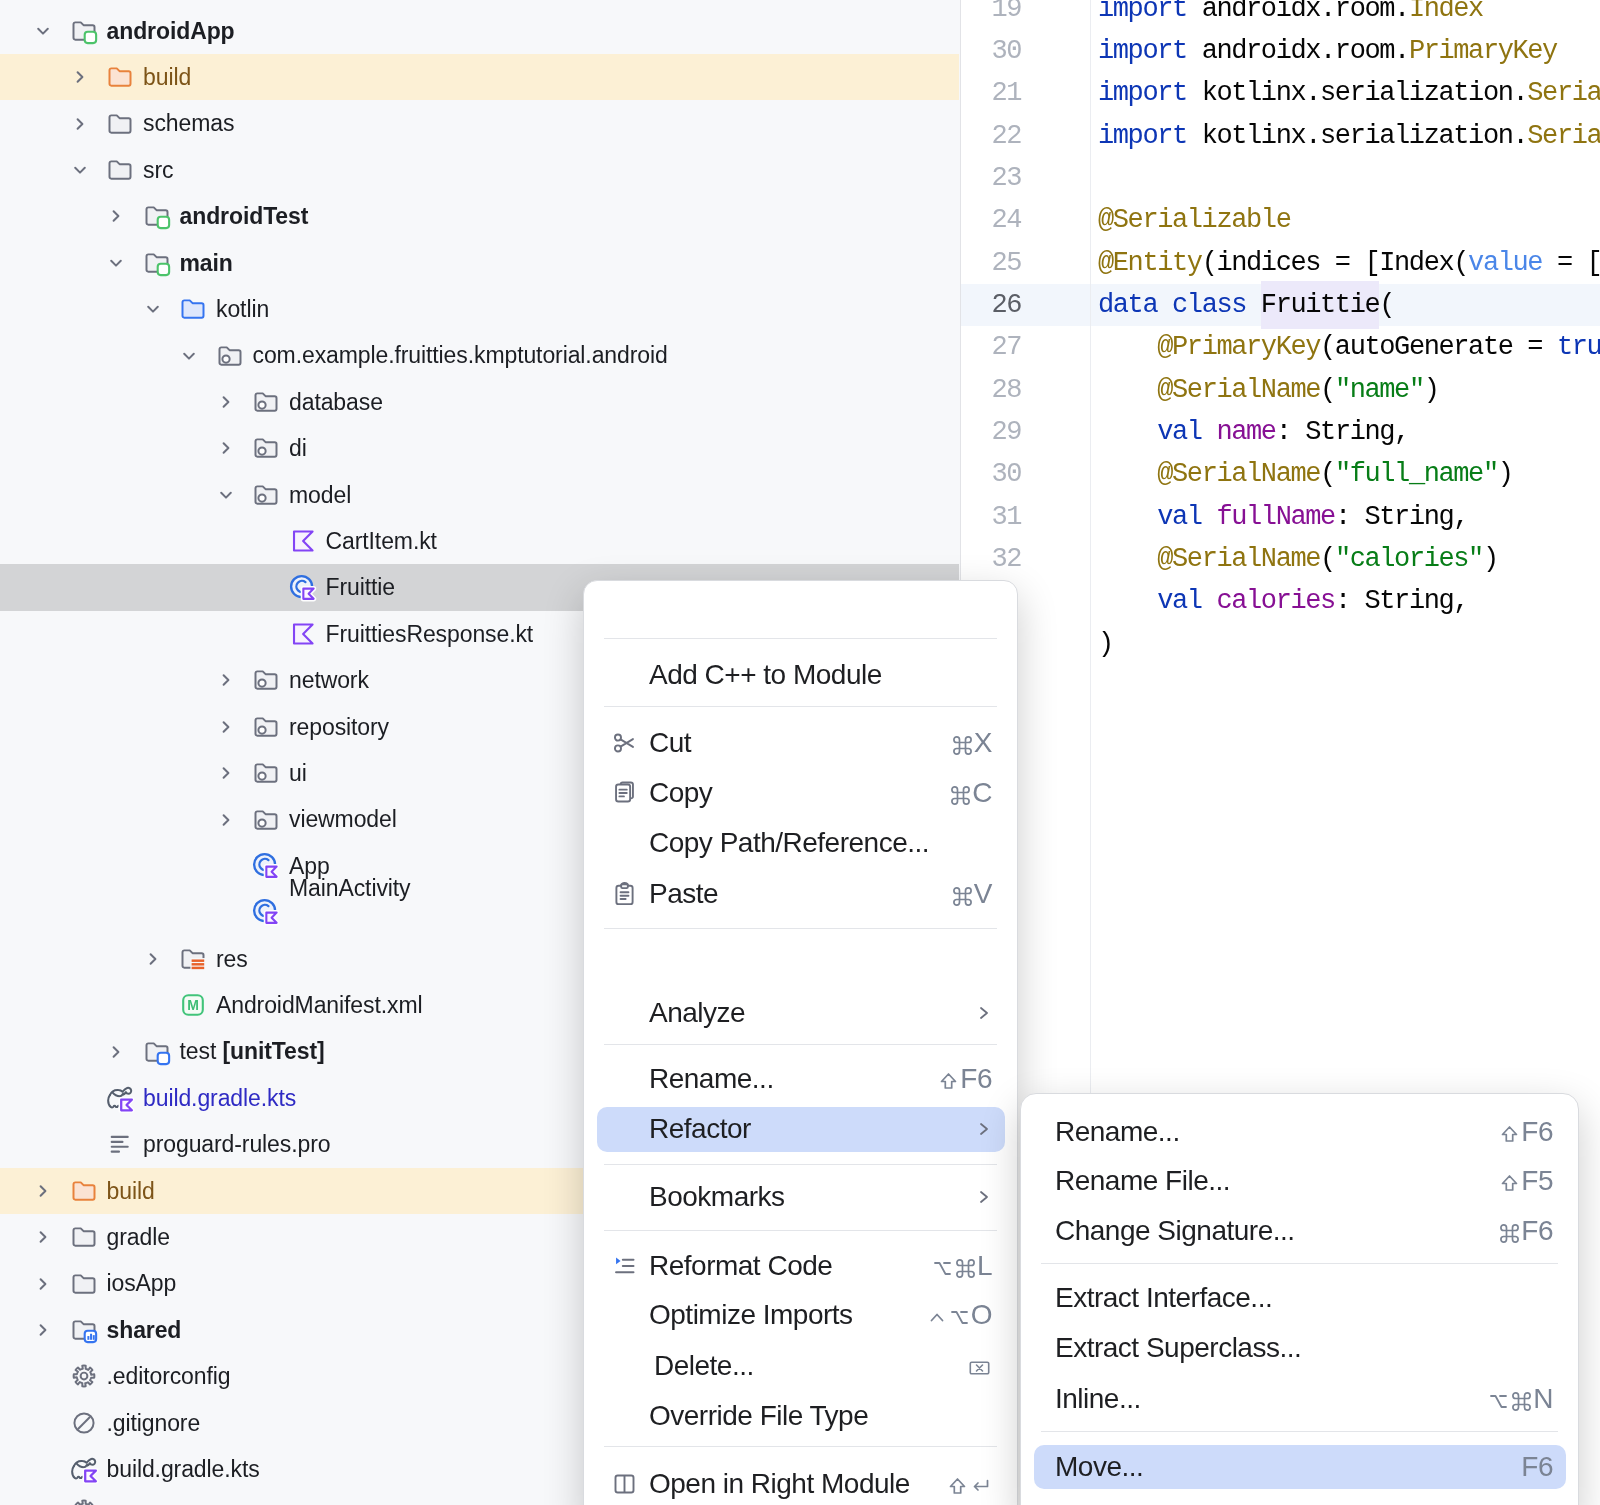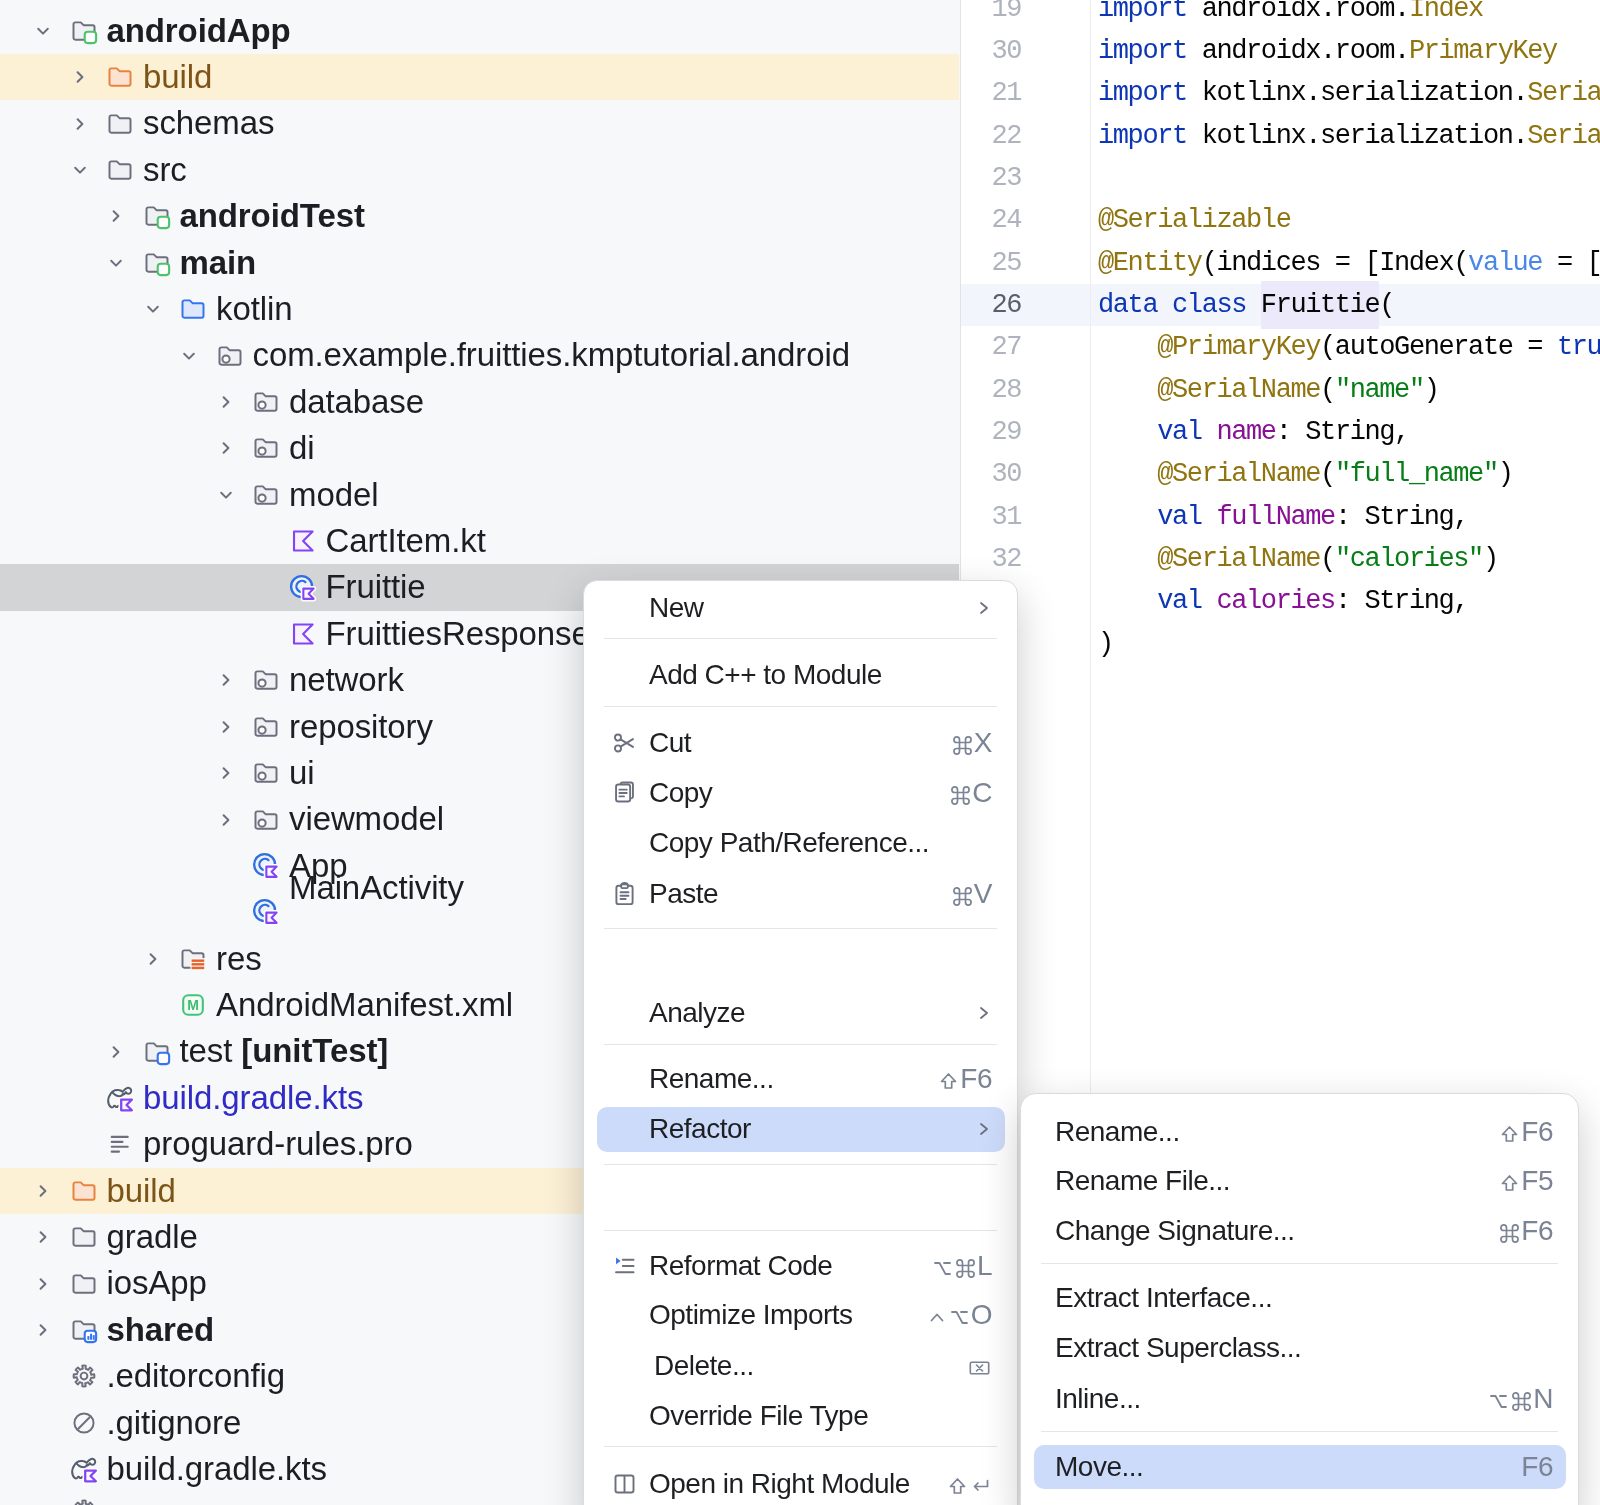--- a/index.html
+++ b/index.html
@@ -1,18 +1,18 @@
 <!DOCTYPE html>
 <html><head><meta charset="utf-8"><style>
 *{margin:0;padding:0;box-sizing:border-box}
 html,body{width:1600px;height:1505px;overflow:hidden}
 body{font-family:"Liberation Sans",sans-serif;position:relative;background:#fff}
 .abs{position:absolute}
 #tree{position:absolute;left:0;top:0;width:961px;height:1505px;background:#f7f8fa;border-right:1.5px solid #e2e3e7}
-.rt{font-size:33px;letter-spacing:-0.1px;color:#1c1e23;white-space:pre;line-height:46.4px}
+.rt{font-size:23px;letter-spacing:-0.1px;color:#1c1e23;white-space:pre;line-height:46.4px}
 .rt b{font-weight:700}
 .brown{color:#7d5418} .indigo{color:#2f2bc4}
 #editor{position:absolute;left:961px;top:0;width:639px;height:1505px;background:#fff}
 .num{font-family:"Liberation Mono",monospace;font-size:27px;letter-spacing:-1.4px;color:#aeb3bd;text-align:right;line-height:42.33px}
 .num.cur{color:#5b5e66}
 .code{font-family:"Liberation Mono",monospace;font-size:27px;letter-spacing:-1.4px;color:#060606;white-space:pre;line-height:42.33px}
 .kw{color:#0d36b5} .an{color:#8f7410} .st{color:#077d17} .pr{color:#871094} .np{color:#4a86e8}
 .fruithl{background:#ece9fa;box-shadow:0 9px 0 #ece9fa, 0 -9px 0 #ece9fa}
 #menu{position:absolute;left:583px;top:580px;width:435px;height:950px;background:#fff;border:1px solid #d9dbdf;border-radius:14px;box-shadow:0 14px 40px rgba(0,0,0,0.2)}
 #submenu{position:absolute;left:1020px;top:1093px;width:559px;height:430px;background:#fff;border:1px solid #d9dbdf;border-radius:16px;box-shadow:0 14px 40px rgba(0,0,0,0.2)}
@@ -295,26 +295,20 @@
     <div class="abs num" style="left:0;top:453.3px;width:60px;height:42.3px">30</div>
     <div class="abs code" style="left:137px;top:453.3px;height:42.3px">    <span class="an">@SerialName</span>(<span class="st">"full_name"</span>)</div>
     <div class="abs num" style="left:0;top:495.6px;width:60px;height:42.3px">31</div>
     <div class="abs code" style="left:137px;top:495.6px;height:42.3px">    <span class="kw">val</span> <span class="pr">fullName</span>: String,</div>
     <div class="abs num" style="left:0;top:537.9px;width:60px;height:42.3px">32</div>
     <div class="abs code" style="left:137px;top:537.9px;height:42.3px">    <span class="an">@SerialName</span>(<span class="st">"calories"</span>)</div>
     <div class="abs code" style="left:137px;top:580.3px;height:42.3px">    <span class="kw">val</span> <span class="pr">calories</span>: String,</div>
     <div class="abs code" style="left:137px;top:622.6px;height:42.3px">)</div>
   </div>
 <div id="menu">
-    <div class="abs mi" style="left:0;top:1.9px;width:100%;height:50.4px">
-      <span class="abs" style="left:65px;top:50%;transform:translateY(-50%)">New</span>
-      <svg class="abs" style="right:26px;top:50%;transform:translateY(-50%)" width="14" height="20" viewBox="0 0 14 20">
-        <path d="M4 5 L10 10 L4 15" fill="none" stroke="#6c707e" stroke-width="1.8" stroke-linecap="round" stroke-linejoin="round"></path>
-      </svg>
-    </div>
     <div class="abs" style="left:20px;right:20px;top:57.0px;height:1px;background:#e3e5e9"></div>
     <div class="abs mi" style="left:0;top:69.2px;width:100%;height:50.4px">
       <span class="abs" style="left:65px;top:50%;transform:translateY(-50%)">Add C++ to Module</span>
     </div>
     <div class="abs" style="left:20px;right:20px;top:124.5px;height:1px;background:#e3e5e9"></div>
     <div class="abs mi" style="left:0;top:137.2px;width:100%;height:50.4px">
       <span class="abs" style="left:27px;top:50%;transform:translateY(-50%);line-height:0"><svg width="27" height="27" viewBox="0 0 24 24">
           <g fill="none" stroke="#6c707e" stroke-width="1.7" stroke-linecap="round">
             <circle cx="6.2" cy="7.2" r="2.7"></circle>
             <circle cx="6.2" cy="16.8" r="2.7"></circle>
@@ -379,20 +373,26 @@
         </svg><span class="sct">F6</span></span>
     </div>
     <div class="abs mi" style="left:0;top:523.2px;width:100%;height:50.4px">
       <div class="abs" style="left:13px;right:12px;top:3px;bottom:3px;background:#cddbfa;border-radius:10px"></div>
       <span class="abs" style="left:65px;top:50%;transform:translateY(-50%)">Refactor</span>
       <svg class="abs" style="right:26px;top:50%;transform:translateY(-50%)" width="14" height="20" viewBox="0 0 14 20">
         <path d="M4 5 L10 10 L4 15" fill="none" stroke="#6c707e" stroke-width="1.8" stroke-linecap="round" stroke-linejoin="round"></path>
       </svg>
     </div>
     <div class="abs" style="left:20px;right:20px;top:582.7px;height:1px;background:#e3e5e9"></div>
+    <div class="abs mi" style="left:0;top:591.1px;width:100%;height:50.4px">
+      <span class="abs" style="left:65px;top:50%;transform:translateY(-50%)">Bookmarks</span>
+      <svg class="abs" style="right:26px;top:50%;transform:translateY(-50%)" width="14" height="20" viewBox="0 0 14 20">
+        <path d="M4 5 L10 10 L4 15" fill="none" stroke="#6c707e" stroke-width="1.8" stroke-linecap="round" stroke-linejoin="round"></path>
+      </svg>
+    </div>
     <div class="abs" style="left:20px;right:20px;top:648.7px;height:1px;background:#e3e5e9"></div>
     <div class="abs mi" style="left:0;top:659.7px;width:100%;height:50.4px">
       <span class="abs" style="left:27px;top:50%;transform:translateY(-50%);line-height:0"><svg width="27" height="27" viewBox="0 0 24 24">
           <g fill="none" stroke="#6c707e" stroke-width="1.8" stroke-linecap="round">
             <path d="M10.5 6.5 H20 M10.5 12 H20 M4.5 17.5 H20"></path>
           </g>
           <path d="M4.5 4.5 L8.5 7.5 L4.5 10.5 Z" fill="#3574f0"></path>
         </svg></span>
       <span class="abs" style="left:65px;top:50%;transform:translateY(-50%)">Reformat Code</span>
       <span class="abs sc" style="right:25px;top:50%;transform:translateY(-50%)"><svg width="23" height="25" viewBox="0 0 23 25" style="vertical-align:-6px">

